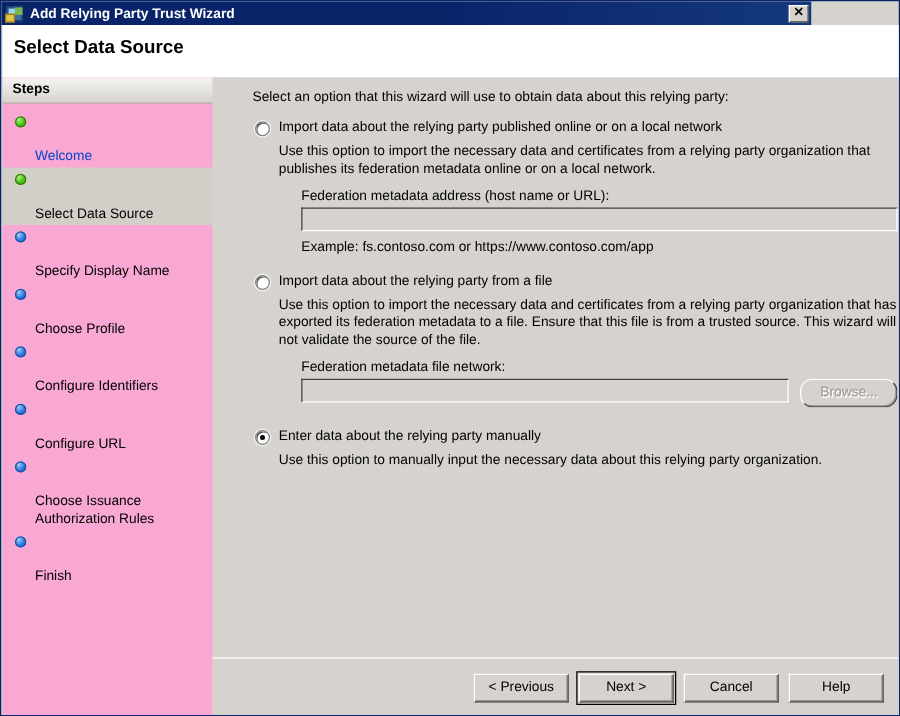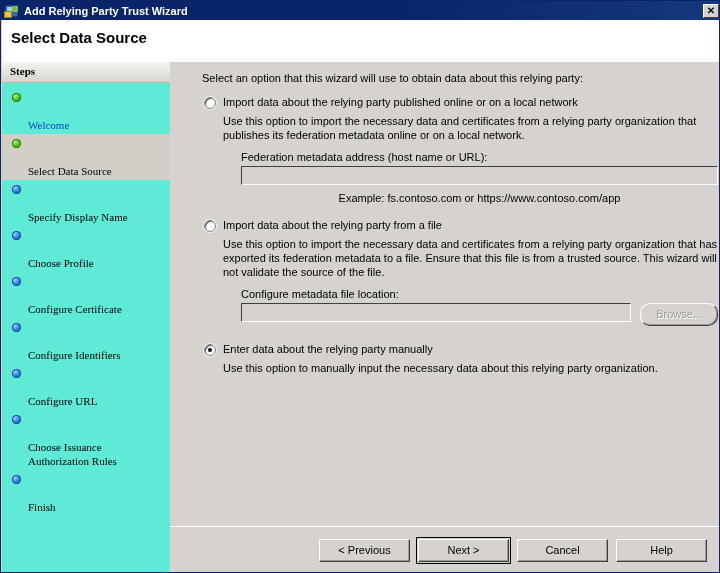--- a/index.html
+++ b/index.html
@@ -21,21 +21,21 @@
     box-sizing: border-box;
     background: #d6d3ce;
     border: 1px solid #0a246a;
     overflow: hidden;
   }
 
   
   .titlebar {
     position: absolute;
     left: 0; top: 0;
-    width: 720px;
+    width: 648px;
     height: 19px;
     background: linear-gradient(to right, #0a246a 0%, #0a246a 55%, #14387f 100%);
     display: flex;
     align-items: center;
     padding: 0 2px 0 3px;
     box-sizing: border-box;
   }
   .title-icon {
     width: 16px; height: 16px;
     flex: 0 0 16px;
@@ -119,24 +119,23 @@
     width: 718px;
     height: 511px;
   }
 
   
   .sidebar {
     position: absolute;
     left: 0; top: 0;
     width: 184px;
     height: 511px;
-    background: #5eead4;
+    background: #f9a8d4;
     border-right: 1px solid #a9a9a9;
     box-sizing: border-box;
-    font-family: Liberation Serif, serif;
   }
   .steps-header {
     position: relative;
     height: 21px;
     background: linear-gradient(to bottom, #f4f3f0 0%, #e3e1dc 60%, #d6d3ce 100%);
     border-bottom: 1px solid #b5b2ab;
     box-sizing: border-box;
   }
   .steps-header-label {
     position: absolute;
@@ -272,21 +271,20 @@
     padding: 2px 3px;
     outline: none;
   }
   .textbox.metadata-address { width: 483px; }
   .textbox.file-location { width: 397px; }
 
   .example-text {
     margin-top: 7px;
     font-size: 11px;
     color: #000;
-    text-align: center;
   }
 
   
   .btn {
     font-family: "Liberation Sans", sans-serif;
     font-size: 11px;
     color: #000000;
     background: #d6d3ce;
     border-top: 1px solid #ffffff;
     border-left: 1px solid #ffffff;
@@ -322,21 +320,21 @@
     background: #d6d3ce;
   }
   .footer-buttons {
     position: absolute;
     right: 13px;
     top: 11px;
     display: flex;
     gap: 8px;
   }
   .btn-nav {
-    width: 91px;
+    width: 76px;
     height: 23px;
   }
   .btn-nav.default {
     outline: 1px solid #000000;
     outline-offset: 1px;
   }
 </style>
 </head>
 <body>
 
@@ -372,24 +370,20 @@
           <span class="bullet green"></span>
           <span class="step-label">Select Data Source</span>
         </div>
         <div class="step">
           <span class="bullet blue"></span>
           <span class="step-label">Specify Display Name</span>
         </div>
         <div class="step">
           <span class="bullet blue"></span>
           <span class="step-label">Choose Profile</span>
-        </div>
-        <div class="step">
-          <span class="bullet blue"></span>
-          <span class="step-label">Configure Certificate</span>
         </div>
         <div class="step">
           <span class="bullet blue"></span>
           <span class="step-label">Configure Identifiers</span>
         </div>
         <div class="step">
           <span class="bullet blue"></span>
           <span class="step-label">Configure URL</span>
         </div>
         <div class="step">
@@ -424,21 +418,21 @@
           </div>
         </div>
 
         <div class="option-block" style="margin-top:15px;">
           <div class="radio-row">
             <span class="radio"></span>
             <span class="radio-label">Import data about the relying party from a file</span>
           </div>
           <p class="option-desc">Use this option to import the necessary data and certificates from a relying party organization that has exported its federation metadata to a file. Ensure that this file is from a trusted source.  This wizard will not validate the source of the file.</p>
           <div class="field-group">
-            <div class="field-label">Configure metadata file location:</div>
+            <div class="field-label">Federation metadata file network:</div>
             <div class="field-row">
               <input type="text" class="textbox file-location" disabled="" value="" style="">
               <button class="btn btn-browse disabled">Browse...</button>
             </div>
           </div>
         </div>
 
         <div class="option-block" style="margin-top:17px;">
           <div class="radio-row">
             <span class="radio checked"></span>

